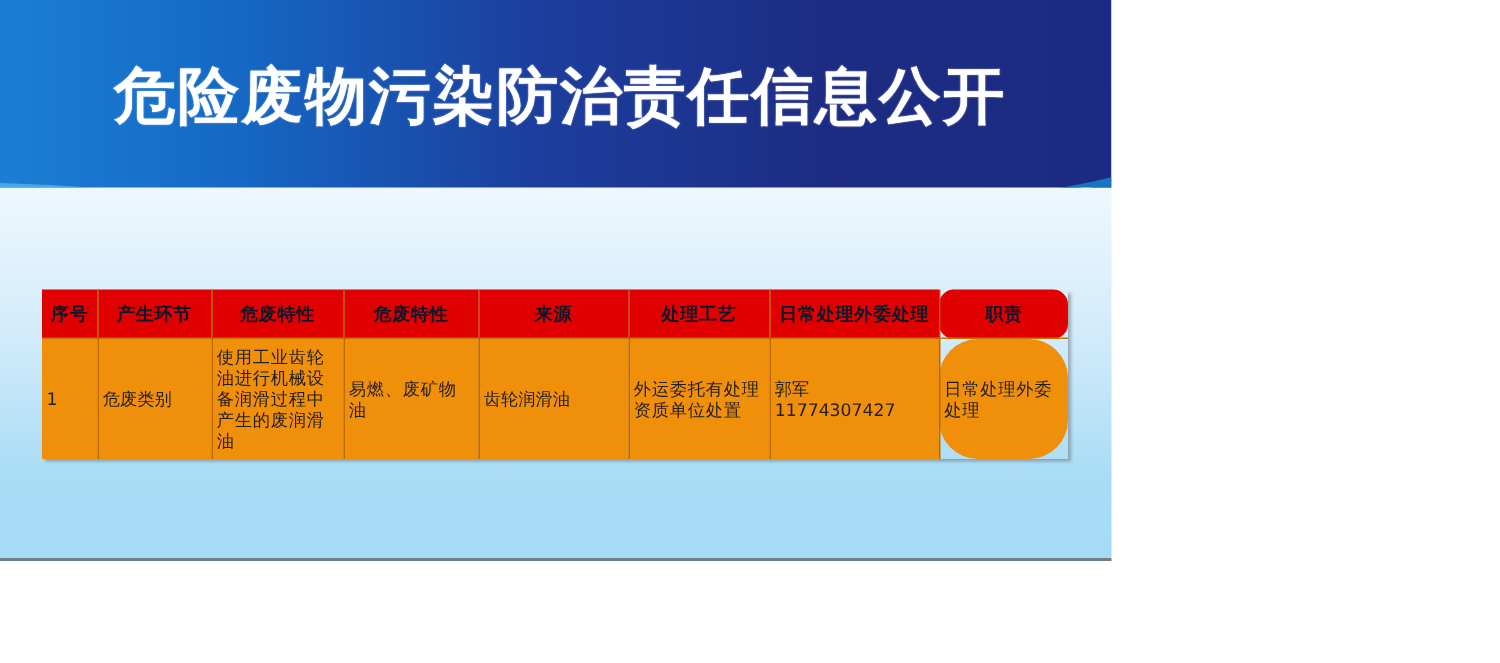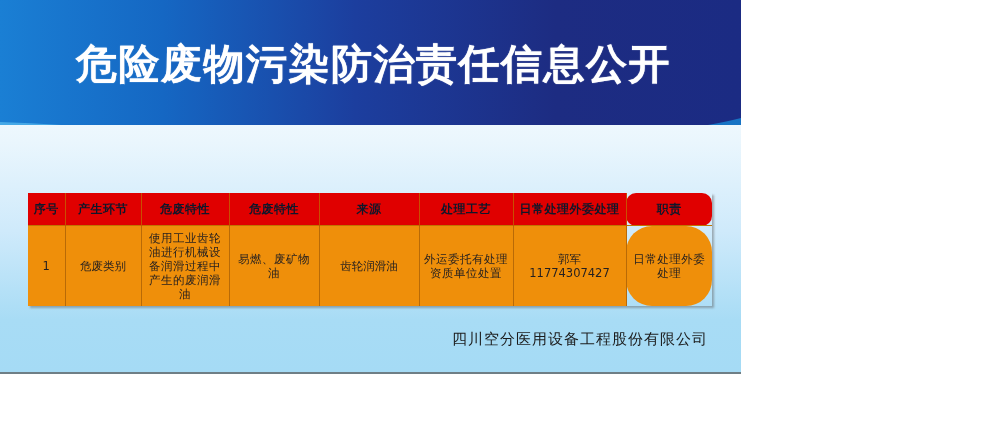--- a/index.html
+++ b/index.html
@@ -88,21 +88,21 @@
     letter-spacing: 0.5px;
     border-right: 1px solid #c95000;
     white-space: nowrap;
   }
   #info-table th:last-child { border-right: none; border-radius: 10px; }
   #info-table td {
     background: #ef8f0a;
     color: #231f20;
     font-size: 11.5px;
     line-height: 14px;
-    text-align: center;
+    text-align: left;
     vertical-align: middle;
     padding: 5px 3px;
     height: 66px;
     border-right: 1px solid #b96a06;
     border-top: 1px solid #c27500;
   }
   #info-table td:last-child { border-right: none; border-radius: 26px; }
   .cell-justify {
     text-align: left;
     letter-spacing: 0.5px;
@@ -204,15 +204,14 @@
         <td class="cell-justify">外运委托有处理资质单位处置</td>
         <td>
           <div>郭军</div>
           <div class="tel">11774307427</div>
         </td>
         <td class="cell-justify">日常处理外委处理</td>
       </tr>
     </tbody>
   </table>
 
-  <div id="company">四川空分医用设备工程股份有限公司</div>
 
 </div>
 
 </body></html>

